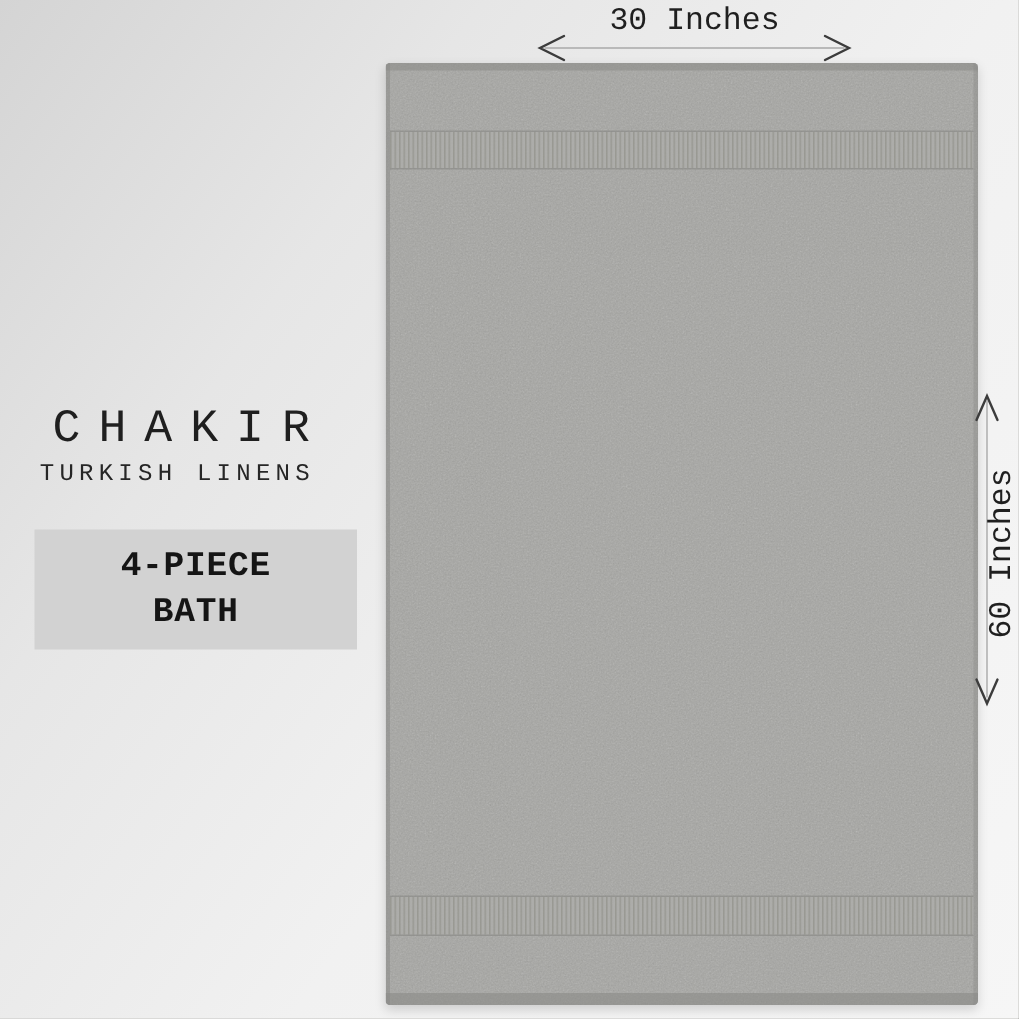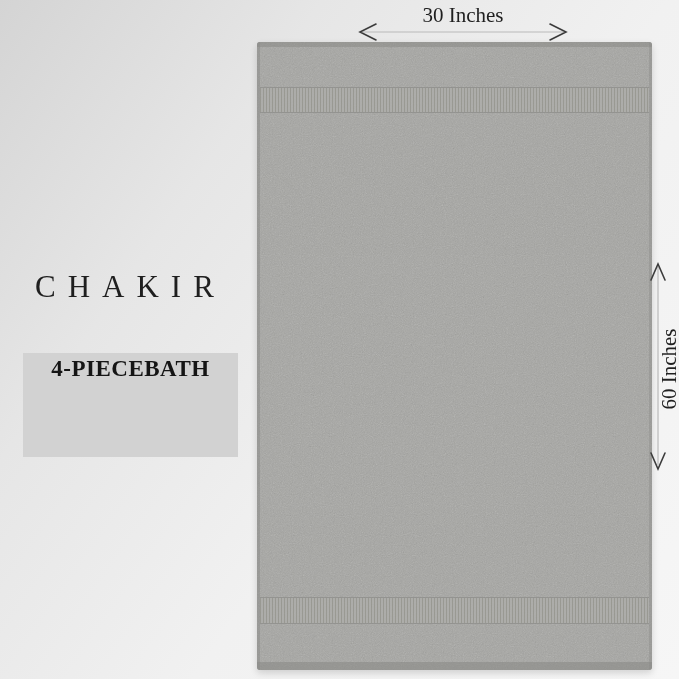--- a/index.html
+++ b/index.html
@@ -1,20 +1,20 @@
 <!DOCTYPE html>
 <html style="--bg-dark: #d4d4d4; --bg-light: #f6f6f6; --towel-base: #a6a6a3; --towel-band: #aeaeab; --towel-edge: #8a8a87; --box-bg: #d2d2d2; --arrow-line: #b9b9b9; --arrow-head: #3c3c3c; --text-dark: #1f1f1f;"><head>
 <meta charset="utf-8">
 <style>
   html,body{margin:0;padding:0;}
   .canvas{
     position:relative;
     width:679px;height:679px;
     overflow:hidden;
-    font-family:Liberation Serif, serif;
+    font-family:Liberation Mono, monospace;
     background:linear-gradient(125deg,
       var(--bg-dark,#d4d4d4) 0%,
       #e6e6e6 28%,
       #f1f1f1 58%,
       var(--bg-light,#f6f6f6) 100%);
   }
 
   
   .towel{
     position:absolute;left:257px;top:42px;width:395px;height:628px;
@@ -52,23 +52,23 @@
     letter-spacing:12px;text-indent:12px;line-height:34px;
   }
   .brand-tagline{
     margin-top:3px;
     font-size:16px;font-weight:400;color:#262626;
     letter-spacing:3.5px;text-indent:3.5px;line-height:18px;
   }
 
   
   .title-box{
-    position:absolute;left:23px;top:353px;width:215px;height:104px;
+    position:absolute;left:23px;top:353px;width:215px;height:80px;
     background:var(--box-bg,#d2d2d2);
-    display:flex;flex-direction:row;justify-content:center;
+    display:flex;flex-direction:column;justify-content:center;
     text-align:center;
   }
   .title-line{
     font-size:23px;font-weight:bold;color:#151515;
     line-height:31px;letter-spacing:.5px;
   }
 </style>
 </head>
 <body>
 
@@ -117,20 +117,21 @@
   <svg class="arrow-svg arrow-right" width="22" height="222" viewBox="0 0 22 222">
     <line class="arrow-shaft" x1="10" y1="14" x2="10" y2="212"></line>
     <polyline class="arrow-head" points="3,27 10,11 17,27"></polyline>
     <polyline class="arrow-head" points="3,200 10,216 17,200"></polyline>
   </svg>
 
   <div class="dim-label dim-right">60 Inches</div>
 
   <div class="brand">
     <div class="brand-name">CHAKIR</div>
+    <div class="brand-tagline">TURKISH LINENS</div>
   </div>
 
   <div class="title-box">
     <div class="title-line">4-PIECE</div>
     <div class="title-line">BATH</div>
   </div>
 
 </div>
 
 </body></html>

